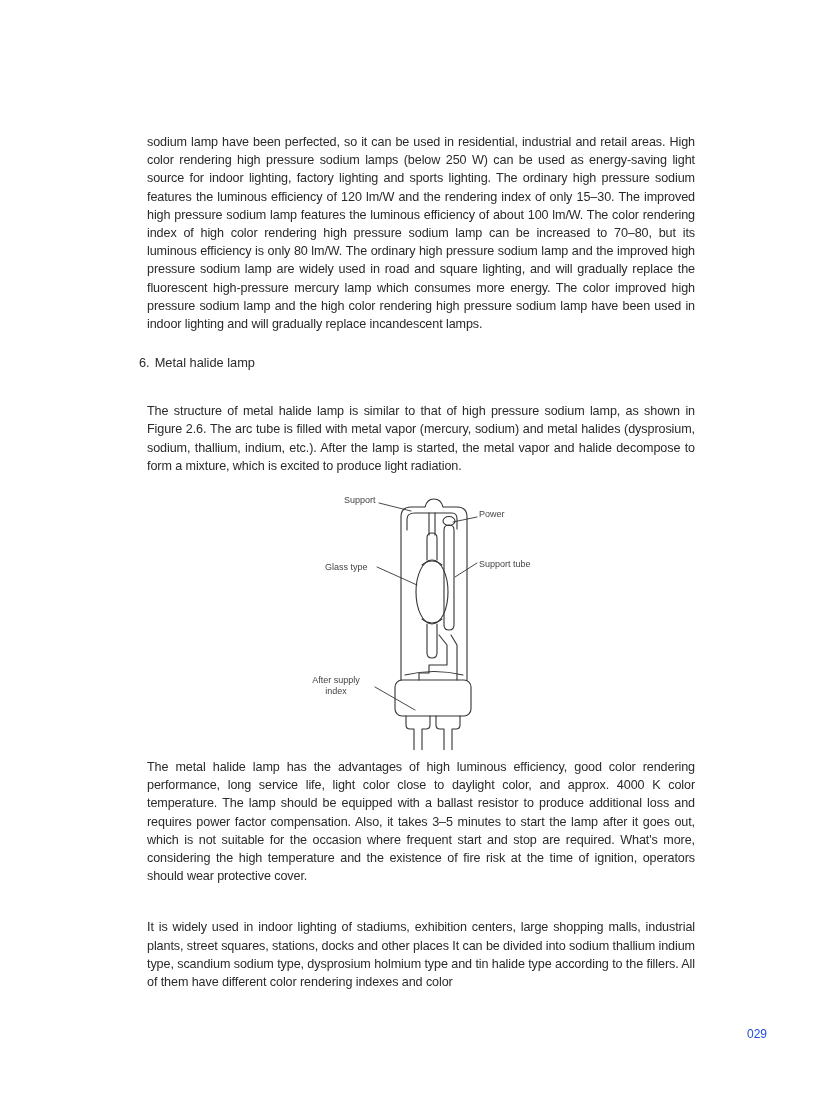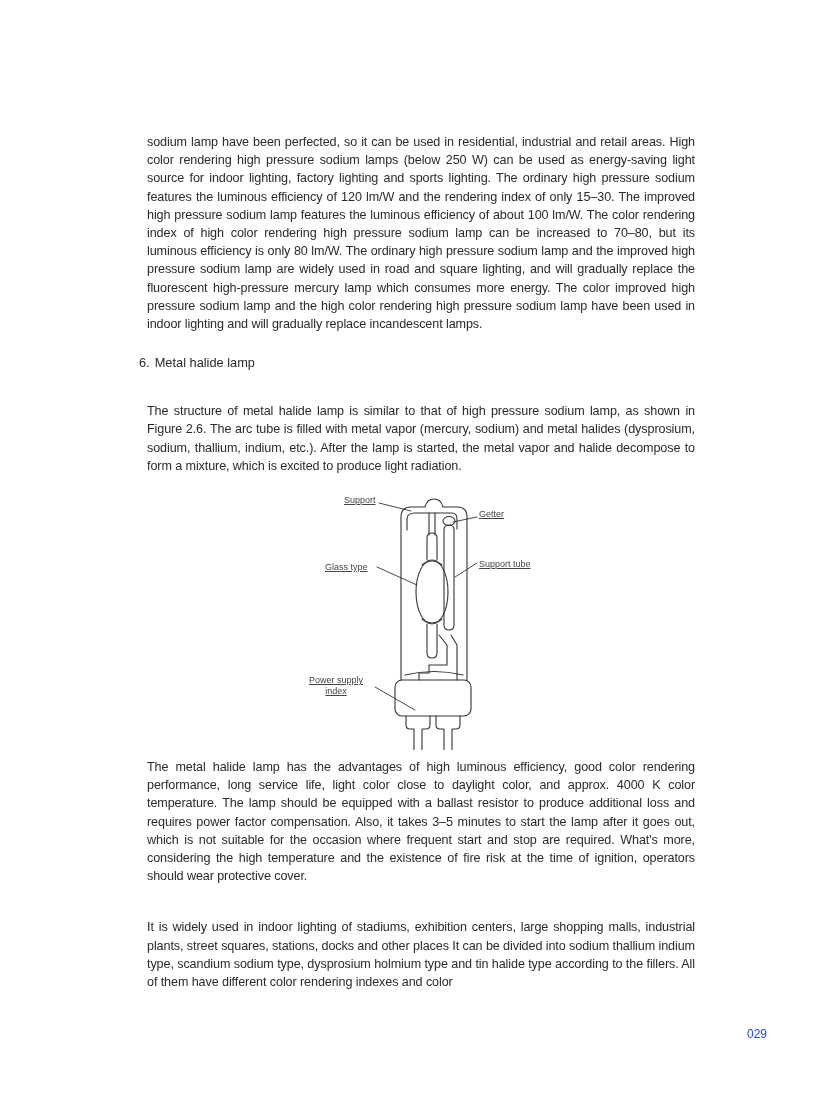--- a/index.html
+++ b/index.html
@@ -5,21 +5,21 @@
     html, body { margin: 0; padding: 0; background: #ffffff; }
     body { width: 816px; height: 1100px; position: relative; overflow: hidden;
       font-family: "Liberation Sans", sans-serif; color: #2a2a2a; }
     .page { position: absolute; left: 139px; top: 125px; width: 564px; }
     .para { font-size: 12.6px; line-height: 18.2px; text-align: justify; margin: 8px; letter-spacing: -0.1px; }
     .heading { font-size: 12.8px; line-height: 18px; margin: 21px 0 30px 0; }
     .heading .num { margin-right: 5px; }
     .gap { height: 17px; }
     .figure { position: relative; width: 564px; height: 265px; margin-top: 10px; }
     .figure svg { position: absolute; left: 0; top: 0; }
-    .lbl { position: absolute; font-size: 9px; line-height: 11px; color: #444; text-decoration: underline; }
+    .lbl { position: absolute; font-size: 9px; line-height: 11px; color: #444; }
     .caption { text-align: center; font-size: 11.2px; font-weight: bold; color: #1f7fc0; margin: 0 0 18px 0; }
     .caption .cap-num { margin-right: 12px; }
     .page-number { position: absolute; left: 747px; top: 1027px; font-size: 12px; color: #1d4ed8; }
   </style>
 </head>
 <body>
 
 <div class="page">
   <p class="para">sodium lamp have been perfected, so it can be used in residential, industrial and retail areas. High color rendering high pressure sodium lamps (below 250 W) can be used as energy-saving light source for indoor lighting, factory lighting and sports lighting. The ordinary high pressure sodium features the luminous efficiency of 120 lm/W and the rendering index of only 15–30. The improved high pressure sodium lamp features the luminous efficiency of about 100 lm/W. The color rendering index of high color rendering high pressure sodium lamp can be increased to 70–80, but its luminous efficiency is only 80 lm/W. The ordinary high pressure sodium lamp and the improved high pressure sodium lamp are widely used in road and square lighting, and will gradually replace the fluorescent high-pressure mercury lamp which consumes more energy. The color improved high pressure sodium lamp and the high color rendering high pressure sodium lamp have been used in indoor lighting and will gradually replace incandescent lamps.</p>
 
@@ -58,25 +58,25 @@
       <path d="M267 231 L267 240 Q267 244 271 244 L275 244 L275 266 Q275 270 279 270 Q283 270 283 266 L283 244 L287 244 Q291 244 291 240 L291 231"></path>
       <path d="M297 231 L297 240 Q297 244 301 244 L305 244 L305 266 Q305 270 309 270 Q313 270 313 266 L313 244 L317 244 Q321 244 321 240 L321 231"></path>
 
       <path d="M240 18 L272 26" stroke-width="0.9"></path>
       <path d="M338 32 L314 37" stroke-width="0.9"></path>
       <path d="M238 82 L278 100" stroke-width="0.9"></path>
       <path d="M338 78 L316 92" stroke-width="0.9"></path>
       <path d="M236 202 L276 225" stroke-width="0.9"></path>
     </svg>
     <span class="lbl" style="left:205px; top:10px;">Support</span>
-    <span class="lbl" style="left:340px; top:24px;">Getter</span>
+    <span class="lbl" style="left:340px; top:24px;">Power</span>
     <span class="lbl" style="left:186px; top:77px;">Glass type</span>
     <span class="lbl" style="left:340px; top:74px;">Support tube</span>
     <span class="lbl" style="left:167px; top:190px; width:60px; text-align:center;">
-      <span>Power supply</span><br>
+      <span>After supply</span><br>
       <span>index</span>
     </span>
   </div>
 
 
   <p class="para">The metal halide lamp has the advantages of high luminous efficiency, good color rendering performance, long service life, light color close to daylight color, and approx. 4000 K color temperature. The lamp should be equipped with a ballast resistor to produce additional loss and requires power factor compensation. Also, it takes 3–5 minutes to start the lamp after it goes out, which is not suitable for the occasion where frequent start and stop are required. What's more, considering the high temperature and the existence of fire risk at the time of ignition, operators should wear protective cover.</p>
   <div class="gap"></div>
   <p class="para">It is widely used in indoor lighting of stadiums, exhibition centers, large shopping malls, industrial plants, street squares, stations, docks and other places It can be divided into sodium thallium indium type, scandium sodium type, dysprosium holmium type and tin halide type according to the fillers. All of them have different color rendering indexes and color</p>
 </div>
 

